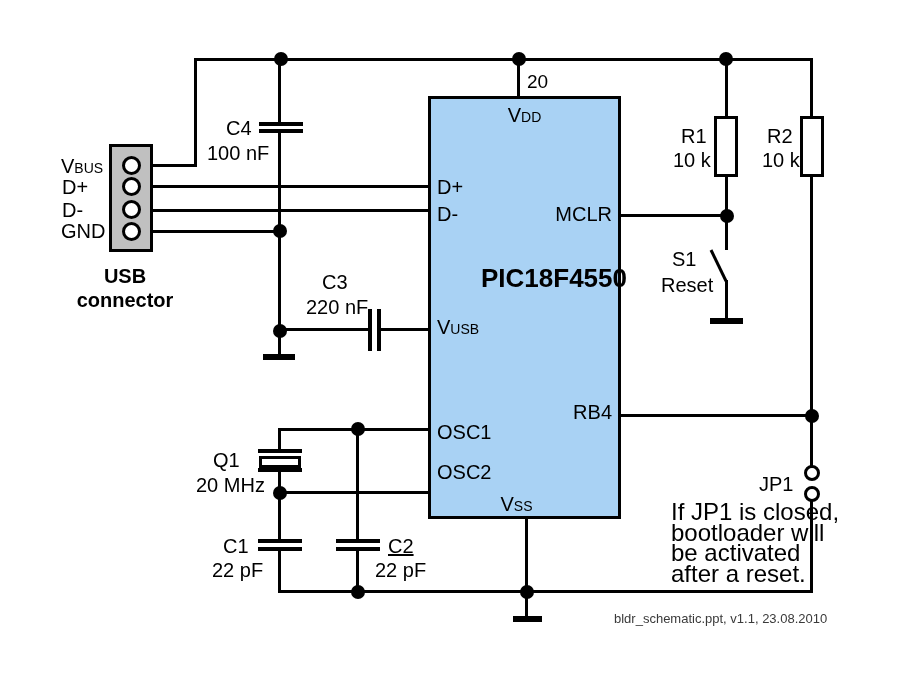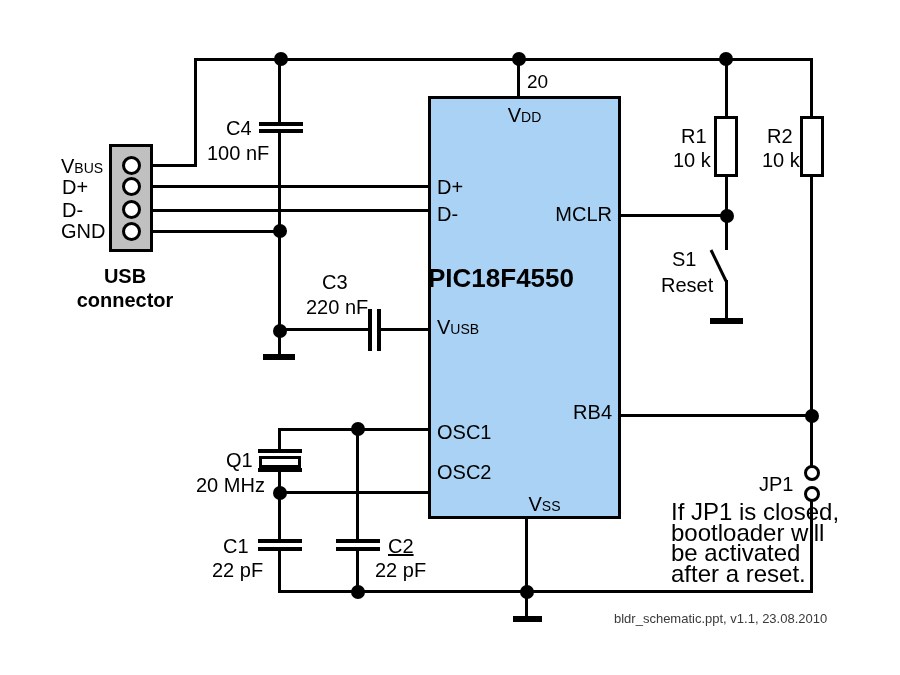--- a/index.html
+++ b/index.html
@@ -17,21 +17,21 @@
   .xtal-rect{position:absolute;width:42px;height:12px;background:#fff;border:3px solid #000;box-sizing:border-box;}
   .pin-circle{position:absolute;width:19px;height:19px;border-radius:50%;background:#fff;border:3px solid #000;box-sizing:border-box;}
   .jp-circle{position:absolute;width:16px;height:16px;border-radius:50%;background:#fff;border:3px solid #000;box-sizing:border-box;}
   .usb-box{position:absolute;left:109px;top:144px;width:44px;height:108px;background:#c0c0c0;border:3px solid #000;box-sizing:border-box;}
   .ic-box{position:absolute;left:428px;top:96px;width:193px;height:423px;background:#a9d2f4;border:3px solid #000;box-sizing:border-box;}
   .lbl{position:absolute;font-size:20px;line-height:20px;white-space:nowrap;}
   .lbl .sub{font-size:14px;}
   .bold{font-weight:bold;}
   .center{text-align:center;}
   .right{text-align:right;}
-  .chipname{position:absolute;left:428px;top:265px;width:199px;text-align:left;font-size:26px;line-height:26px;font-weight:bold;white-space:nowrap;}
+  .chipname{position:absolute;left:428px;top:265px;width:199px;text-align:right;font-size:26px;line-height:26px;font-weight:bold;white-space:nowrap;}
   .pinnum{position:absolute;font-size:19px;line-height:19px;}
   .note{position:absolute;left:671px;top:502px;font-size:24px;line-height:20.5px;white-space:nowrap;}
   .footer{position:absolute;left:614px;top:612px;font-size:13px;line-height:14px;color:#3a3a3a;white-space:nowrap;}
   svg{position:absolute;}
 </style>
 </head>
 <body>
 
 <div id="canvas">
 
@@ -101,37 +101,37 @@
   <div class="ic-box"></div>
   <div class="pinnum" style="left:527px;top:72px;">20</div>
   <div class="lbl center" style="left:428px;top:105px;width:193px;"><span>V</span><span class="sub">DD</span></div>
   <div class="lbl" style="left:437px;top:177px;">D+</div>
   <div class="lbl" style="left:437px;top:204px;">D-</div>
   <div class="lbl right" style="left:428px;top:204px;width:184px;">MCLR</div>
   <div class="chipname">PIC18F4550</div>
   <div class="lbl" style="left:437px;top:317px;"><span>V</span><span class="sub">USB</span></div>
   <div class="lbl" style="left:437px;top:422px;">OSC1</div>
   <div class="lbl" style="left:437px;top:462px;text-align:center;">OSC2</div>
-  <div class="lbl center" style="left:428px;top:494px;width:177px;margin-left:28px;"><span>V</span><span class="sub">SS</span></div>
+  <div class="lbl center" style="left:428px;top:494px;width:177px;"><span>V</span><span class="sub">SS</span></div>
   <div class="lbl right" style="left:428px;top:402px;width:184px;">RB4</div>
 
   <div class="plate-h" style="left:259px;top:122px;width:44px;"></div>
   <div class="plate-h" style="left:259px;top:129px;width:44px;"></div>
   <div class="lbl" style="left:226px;top:118px;">C4</div>
   <div class="lbl" style="left:207px;top:143px;">100 nF</div>
 
   <div class="plate-v" style="left:368px;top:309px;height:42px;"></div>
   <div class="plate-v" style="left:377px;top:309px;height:42px;"></div>
   <div class="lbl" style="left:322px;top:272px;">C3</div>
   <div class="lbl" style="left:306px;top:297px;">220 nF</div>
 
   <div class="plate-h" style="left:258px;top:449px;width:44px;"></div>
   <div class="xtal-rect" style="left:259px;top:456px;"></div>
   <div class="plate-h" style="left:258px;top:468px;width:44px;"></div>
-  <div class="lbl" style="left:226px;top:450px;">Q1</div>
+  <div class="lbl" style="left:213px;top:450px;">Q1</div>
   <div class="lbl" style="left:196px;top:475px;">20 MHz</div>
 
   <div class="plate-h" style="left:258px;top:539px;width:44px;"></div>
   <div class="plate-h" style="left:258px;top:547px;width:44px;"></div>
   <div class="lbl" style="left:223px;top:536px;">C1</div>
   <div class="lbl" style="left:212px;top:560px;">22 pF</div>
 
   <div class="plate-h" style="left:336px;top:539px;width:44px;"></div>
   <div class="plate-h" style="left:336px;top:547px;width:44px;"></div>
   <div class="lbl" style="left:388px;top:536px;text-decoration:underline;">C2</div>

